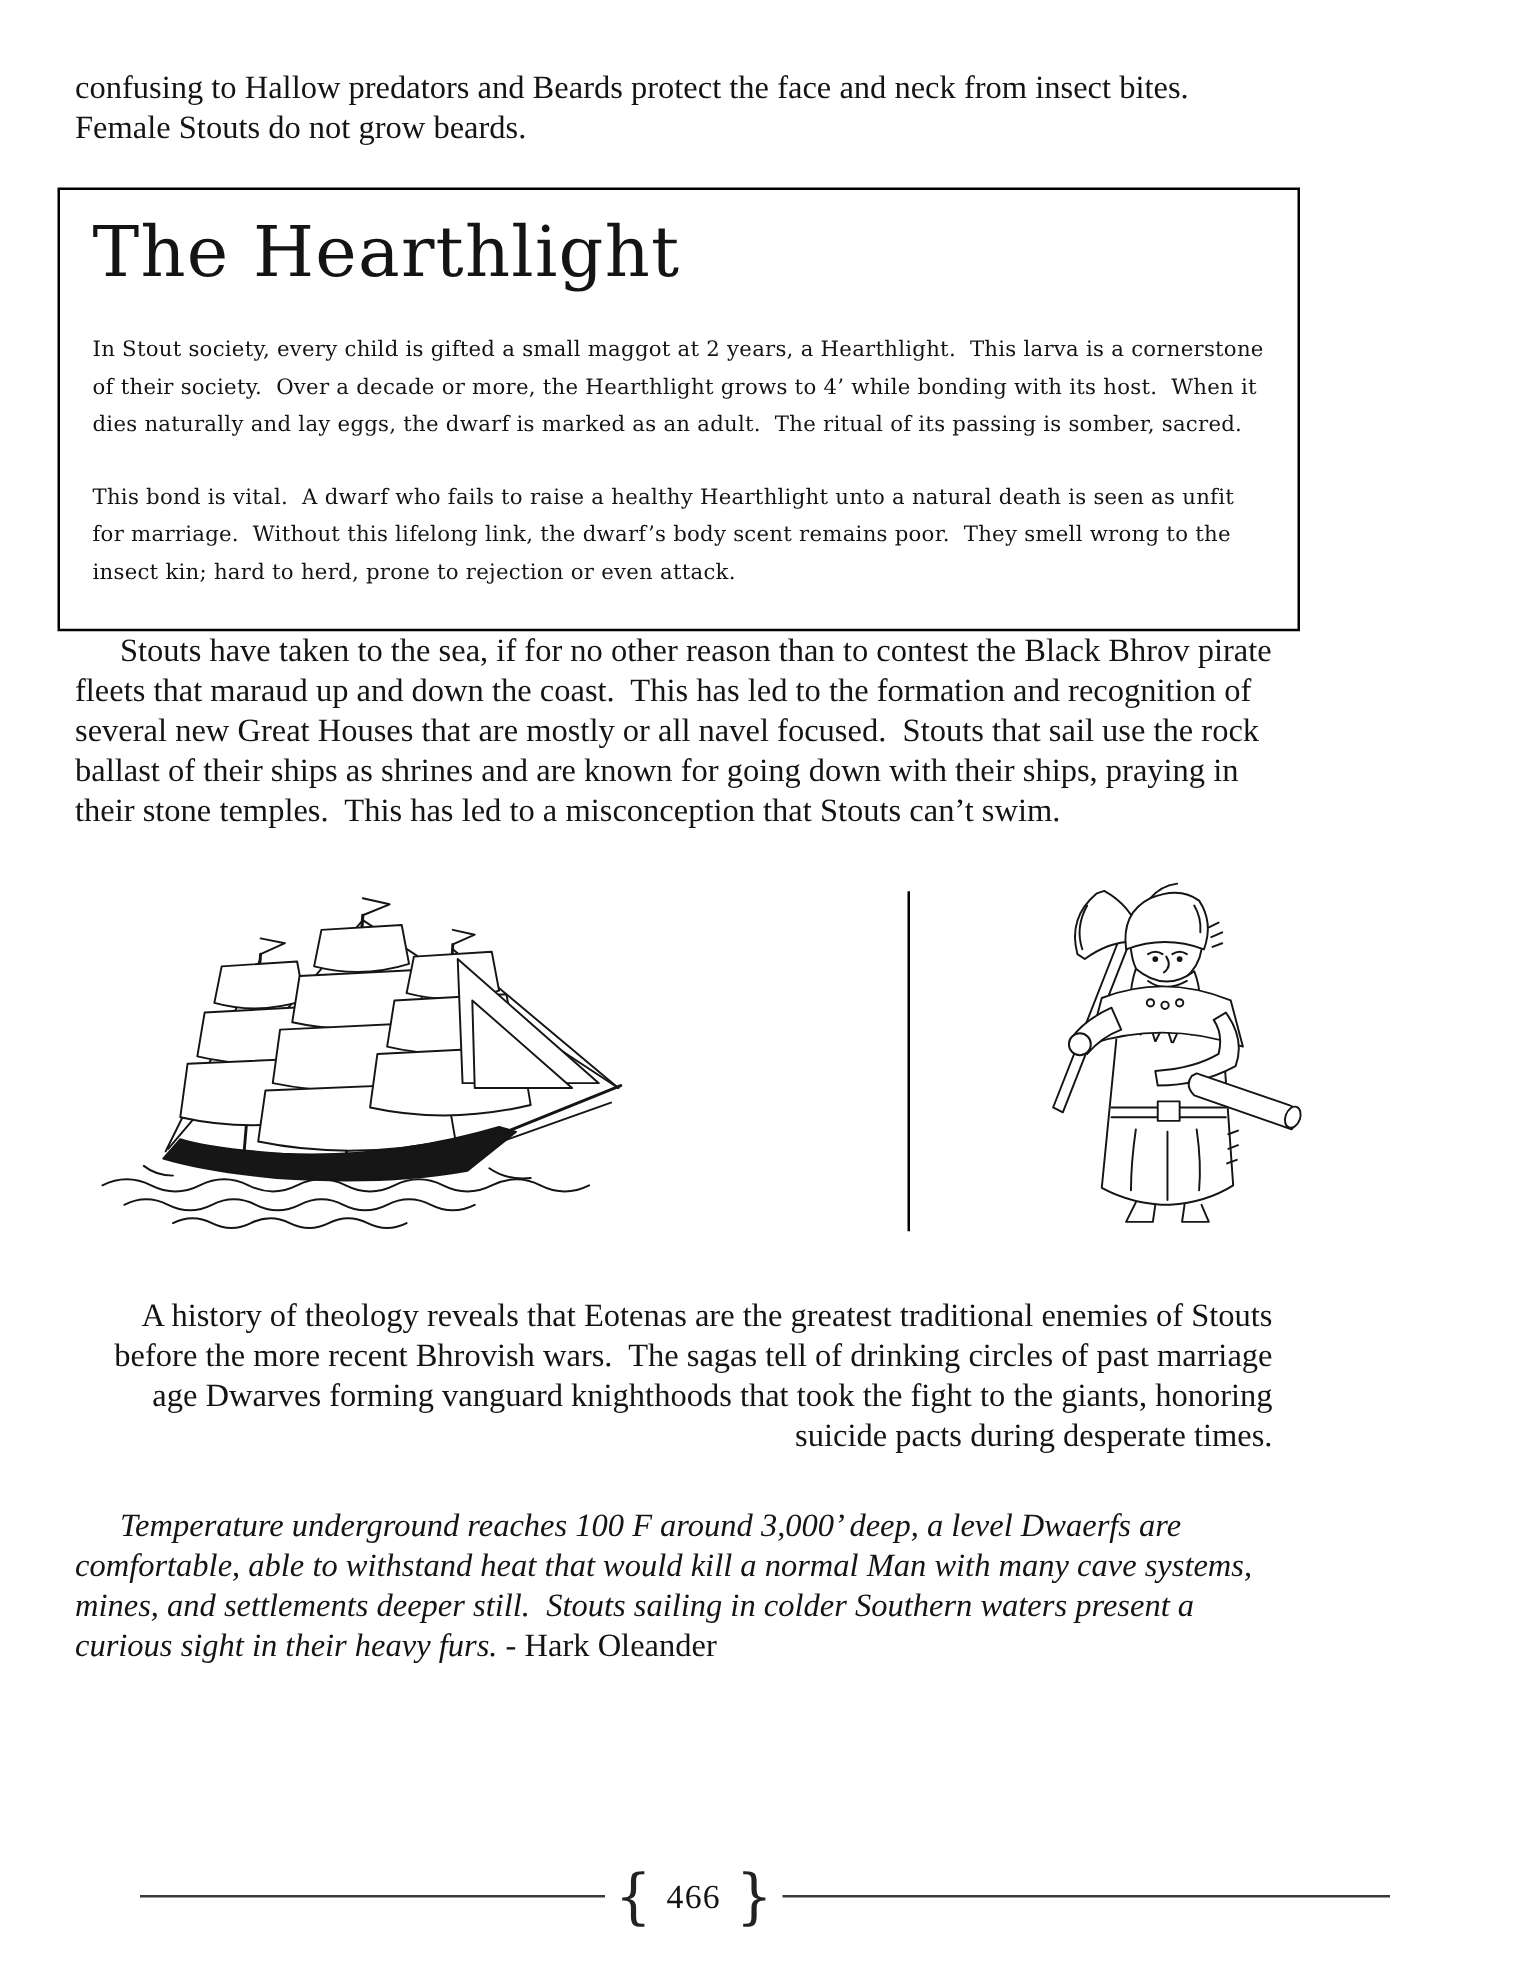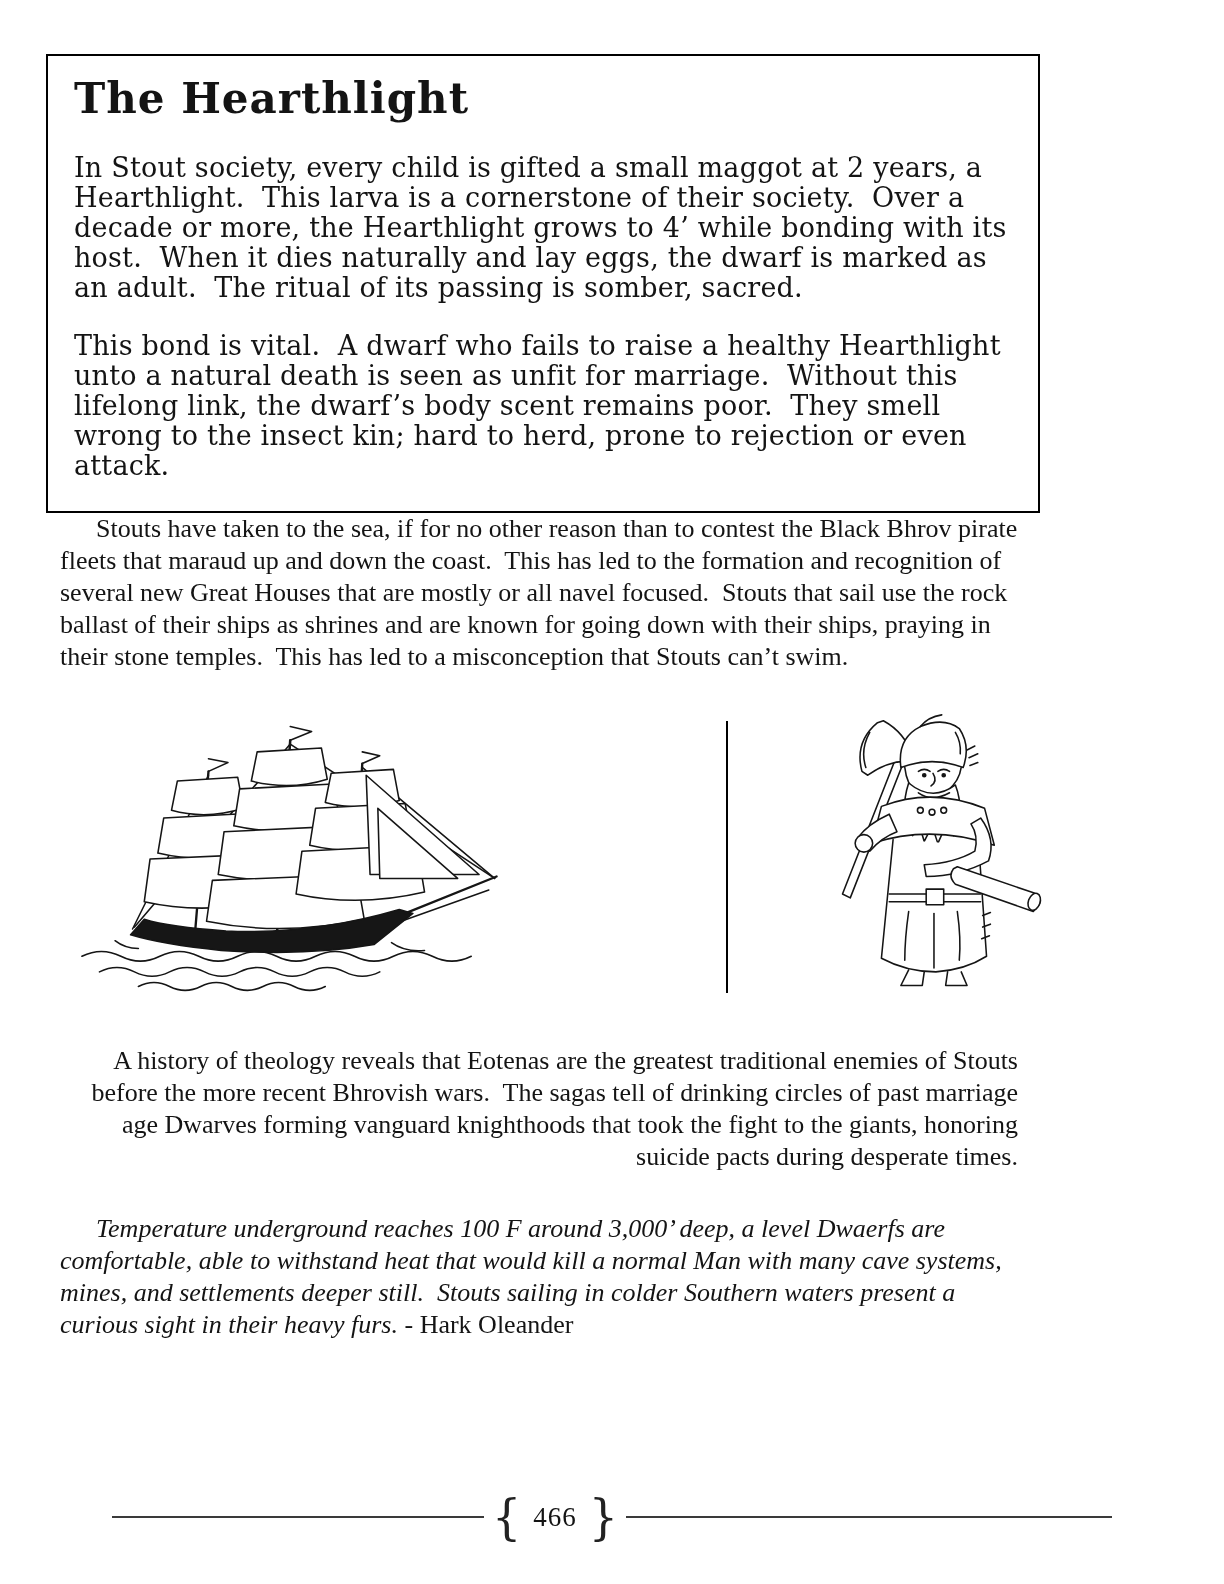--- a/index.html
+++ b/index.html
@@ -21,28 +21,28 @@
 
   .hearthlight-box {
     border: 2.5px solid #000;
     width: 994px;
     margin-left: -14px;
     padding: 10px 26px 30px 26px;
     box-sizing: border-box;
     font-family: "DejaVu Serif", serif;
   }
   .box-title {
-    font-size: 42px;
-    font-weight: bold;
+    font-size: 56px;
+    font-weight: normal;
     letter-spacing: 1px;
     margin: 8px 0 30px 0;
     font-family: "DejaVu Serif", serif;
   }
   .box-para {
-    font-size: 27px;
+    font-size: 17px;
     line-height: 30px;
     letter-spacing: 0.2px;
     margin-bottom: 28px;
   }
   .box-para.wide { word-spacing: 5px; }
   .box-para:last-child { margin-bottom: 0; }
 
   .sea-para { text-indent: 36px; }
 
   .illustrations {
@@ -82,20 +82,21 @@
     transform: scaleY(1.05);
     color: #222;
   }
   .page-num { font-size: 27px; padding: 0 4px; letter-spacing: 1px; text-align: center; }
 </style>
 </head>
 <body>
 
 <div class="page">
 
+  <p class="body-text top-para">confusing to Hallow predators and Beards protect the face and neck from insect bites.  Female Stouts do not grow beards.</p>
 
   <div class="hearthlight-box">
     <div class="box-title">The Hearthlight</div>
     <p class="box-para">In Stout society, every child is gifted a small maggot at 2 years, a Hearthlight.  This larva is a cornerstone of their society.  Over a decade or more, the Hearthlight grows to 4’ while bonding with its host.  When it dies naturally and lay eggs, the dwarf is marked as an adult.  The ritual of its passing is somber, sacred.</p>
     <p class="box-para">This bond is vital.  A dwarf who fails to raise a healthy Hearthlight unto a natural death is seen as unfit for marriage.  Without this lifelong link, the dwarf’s body scent remains poor.  They smell wrong to the insect kin; hard to herd, prone to rejection or even attack.</p>
   </div>
 
   <p class="body-text sea-para">Stouts have taken to the sea, if for no other reason than to contest the Black Bhrov pirate fleets that maraud up and down the coast.  This has led to the formation and recognition of several new Great Houses that are mostly or all navel focused.  Stouts that sail use the rock ballast of their ships as shrines and are known for going down with their ships, praying in their stone temples.  This has led to a misconception that Stouts can’t swim.</p>
 
   <div class="illustrations">

